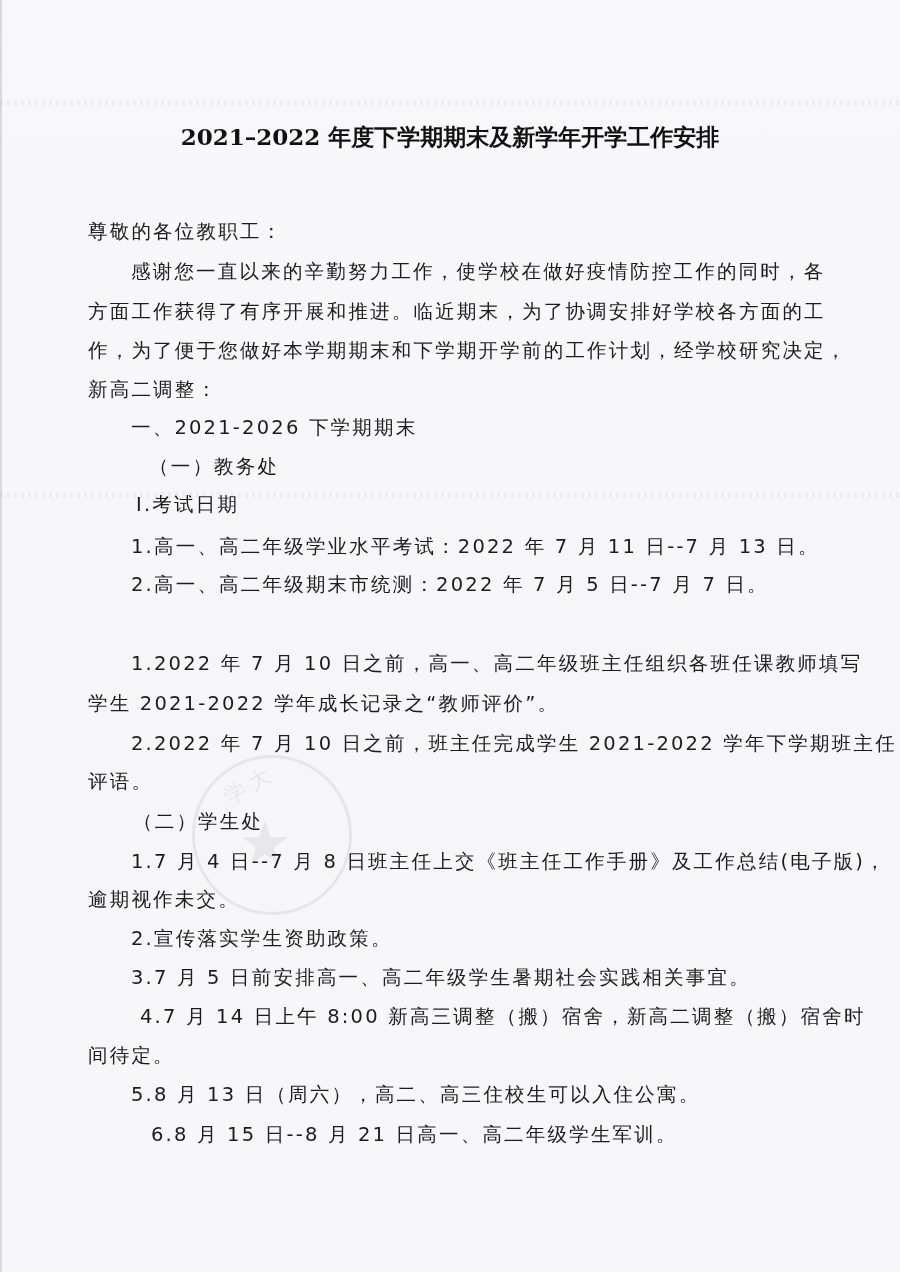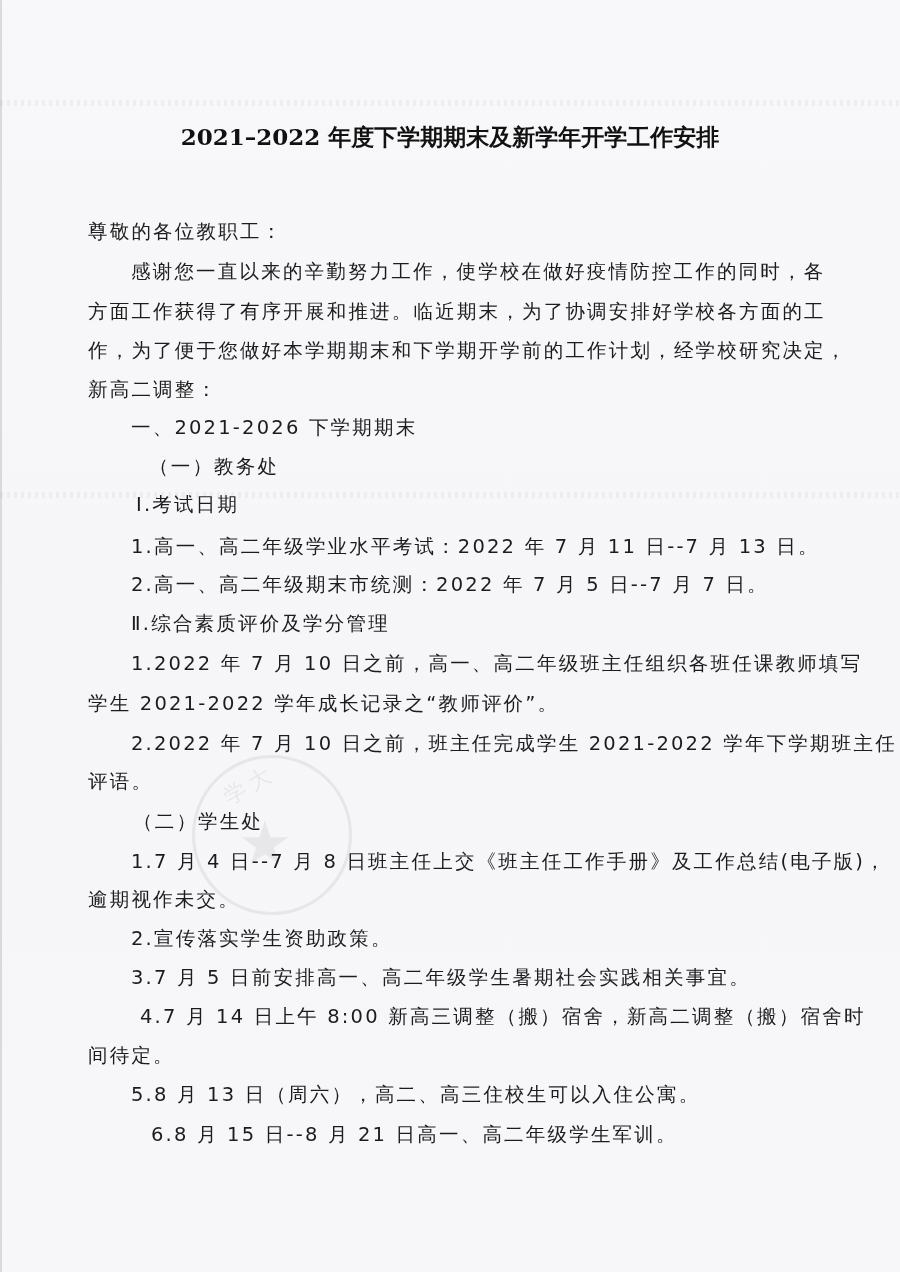--- a/index.html
+++ b/index.html
@@ -76,21 +76,20 @@
   <div class="line" style="left:88px; top:337px;">作，为了便于您做好本学期期末和下学期开学前的工作计划，经学校研究决定，</div>
   <div class="line" style="left:88px; top:298px;">方面工作获得了有序开展和推进。临近期末，为了协调安排好学校各方面的工</div>
   <div class="line" style="left:88px; top:376px;">新高二调整：</div>
 
   <div class="line heading" style="left:131px; top:414px;">一、2021-2026 下学期期末</div>
   <div class="line heading" style="left:133px; top:453px;margin-left:16px;">（一）教务处</div>
   <div class="line" style="left:136px; top:491px;">Ⅰ.考试日期</div>
   <div class="line" style="left:131px; top:533px;">1.高一、高二年级学业水平考试：2022 年 7 月 11 日--7 月 13 日。</div>
   <div class="line" style="left:131px; top:571px;">2.高一、高二年级期末市统测：2022 年 7 月 5 日--7 月 7 日。</div>
 
-  <div class="line" style="left:131px; top:610px;">Ⅱ.综合素质评价及学分管理</div>
   <div class="line" style="left:131px; top:650px;">1.2022 年 7 月 10 日之前，高一、高二年级班主任组织各班任课教师填写</div>
   <div class="line" style="left:88px; top:690px;">学生 2021-2022 学年成长记录之“教师评价”。</div>
   <div class="line" style="left:131px; top:730px;">2.2022 年 7 月 10 日之前，班主任完成学生 2021-2022 学年下学期班主任</div>
   <div class="line" style="left:88px; top:768px;">评语。</div>
 
   <div class="line heading" style="left:133px; top:808px;">（二）学生处</div>
   <div class="line" style="left:131px; top:848px;">1.7 月 4 日--7 月 8 日班主任上交《班主任工作手册》及工作总结(电子版)，</div>
   <div class="line" style="left:88px; top:886px;">逾期视作未交。</div>
   <div class="line" style="left:131px; top:925px;">2.宣传落实学生资助政策。</div>
   <div class="line" style="left:131px; top:964px;">3.7 月 5 日前安排高一、高二年级学生暑期社会实践相关事宜。</div>

